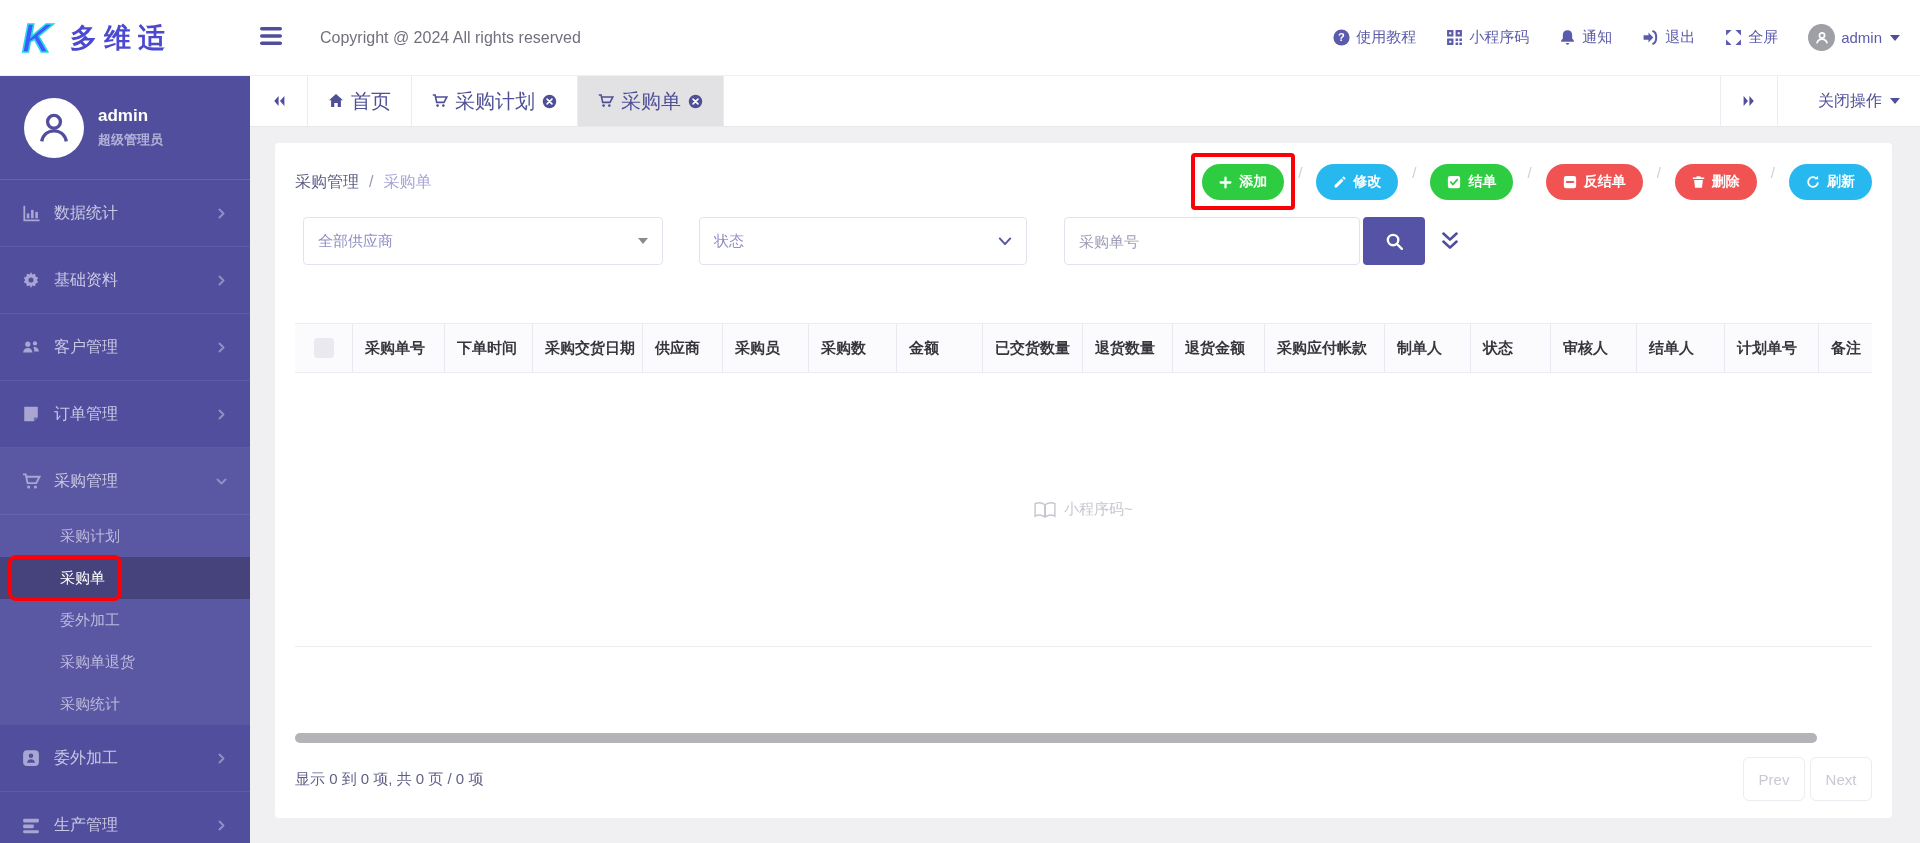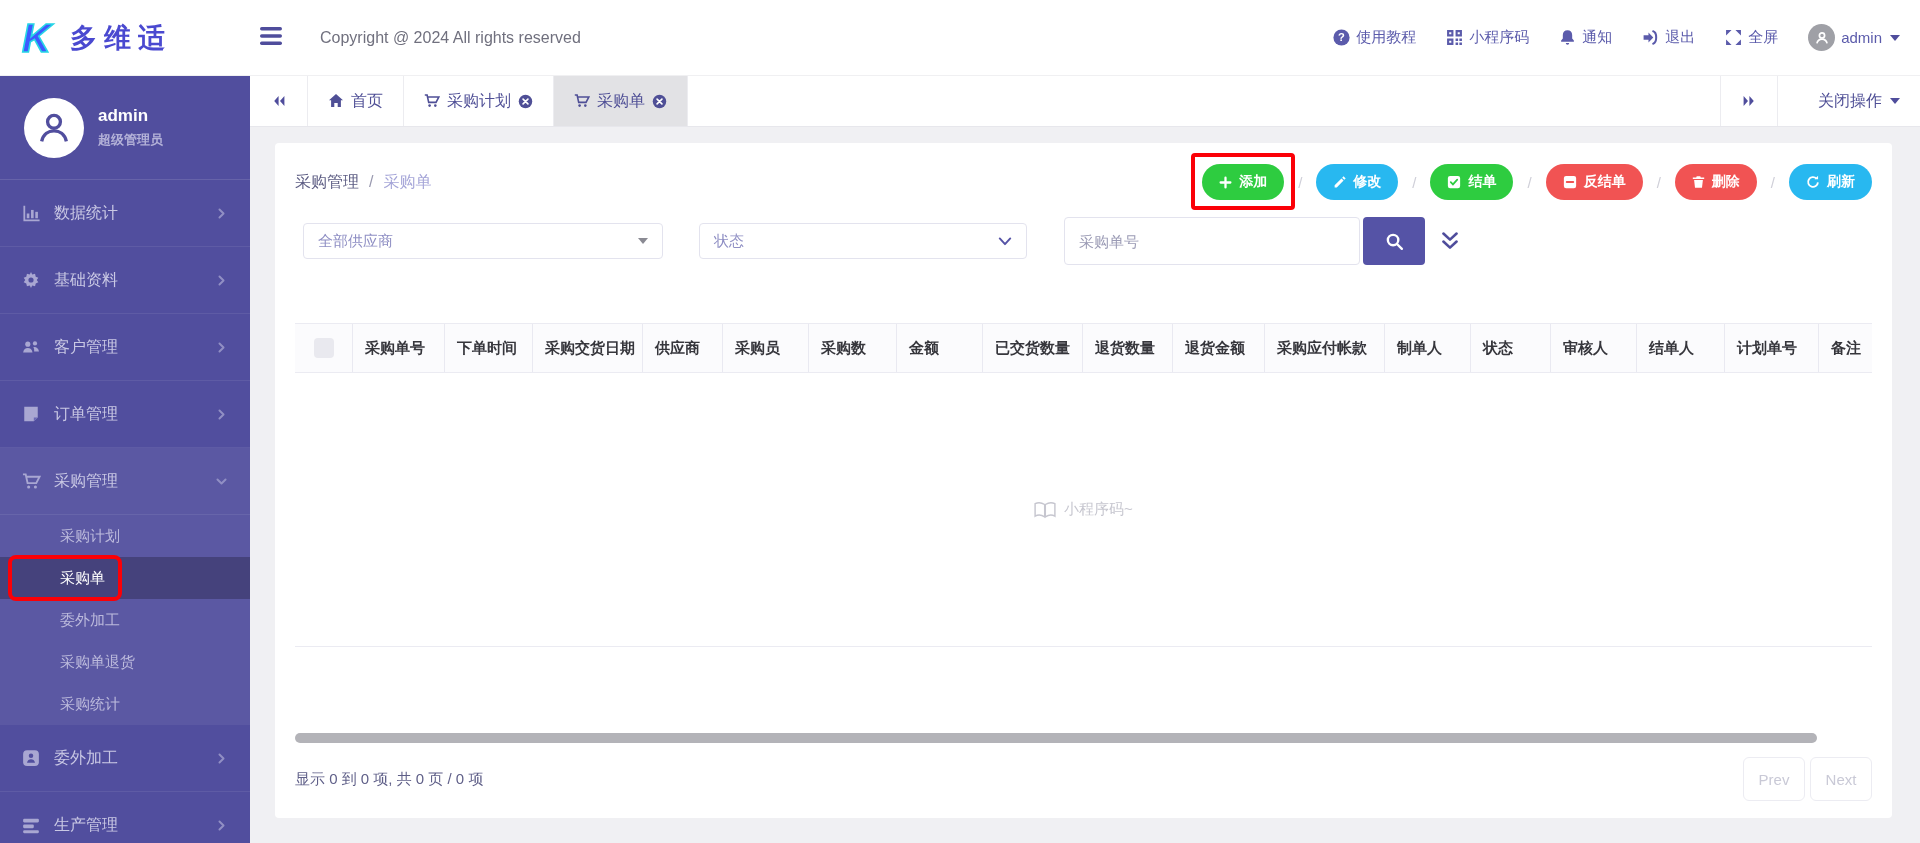--- a/index.html
+++ b/index.html
@@ -33,44 +33,44 @@
   .submenu-item { height:42px; display:flex; align-items:center; padding-left:60px; font-size:15px; color:#bcbadc; cursor:pointer; position:relative; }
   .submenu-item.selected { background:#45427c; color:#ffffff; }
   .anno-box-side { position:absolute; left:8px; top:-2px; width:114px; height:46px; border:4px solid #fb0007; border-radius:8px; pointer-events:none; }
 
   
   .main { position:absolute; left:250px; top:76px; width:1670px; height:767px; background:#f0f0f3; }
 
   
   .tabbar { height:51px; background:#ffffff; display:flex; align-items:stretch; border-bottom:1px solid #e7e7ec; }
   .tab-nav-btn { width:58px; display:flex; align-items:center; justify-content:center; color:#4f4d9c; cursor:pointer; border-right:1px solid #ececf0; }
-  .tab { display:flex; align-items:center; gap:7px; padding:0 20px; font-size:16px; color:#4f4f96; border-right:1px solid #ececf0; cursor:pointer; white-space:nowrap; }
+  .tab { display:flex; align-items:center; gap:7px; padding:0 20px; font-size:20px; color:#4f4f96; border-right:1px solid #ececf0; cursor:pointer; white-space:nowrap; }
   .tab.active { background:#e2e2e5; }
   .tab svg { flex:0 0 auto; }
   .tabbar-right { margin-left:auto; display:flex; align-items:stretch;gap:20px; }
   .close-ops { display:flex; align-items:center; gap:6px; padding:0 20px; font-size:16px; color:#4f4f96; cursor:pointer; }
 
   
   .card { position:absolute; left:25px; top:67px; width:1617px; height:675px; background:#ffffff; border-radius:4px; padding:0 20px; }
   .toolbar-row { padding-top:20px; height:58px; display:flex; align-items:center; justify-content:space-between; }
   .breadcrumb { font-size:16px; color:#5c5c83; display:flex; gap:10px; align-items:center; }
   .breadcrumb .bc-sep { color:#9a9ab0; }
   .breadcrumb .bc-current { color:#a5a5d8; }
-  .actions { display:flex; align-items:center; gap:14px; }
+  .actions { display:flex; align-items:flex-start; gap:14px; }
   .btn { height:36px; border:none; border-radius:18px; color:#ffffff; font-size:14px; font-weight:bold; padding:0 17px; display:flex; align-items:center; gap:7px; cursor:pointer; font-family:inherit; white-space:nowrap; }
   .btn.green { background:#2ecc40; }
   .btn.blue  { background:#28b8f0; }
   .btn.red   { background:#f15353; }
   .slash { color:#cfcfd8; font-size:15px; }
   .add-wrap { position:relative; display:inline-flex; }
   .anno-box-add { position:absolute; left:-11px; right:-11px; top:-11px; bottom:-10px; border:4px solid #fb0007; border-radius:4px; pointer-events:none; }
 
   
   .filter-row { margin-top:16px; height:48px; display:flex; align-items:center; }
-  .select-box { height:36px; border:1px solid #e3e3ee; border-radius:4px; display:flex; align-items:center; padding:0 14px; font-size:15px; color:#8f8fc4; cursor:pointer; background:#ffffff; }
+  .select-box { height:48px; border:1px solid #e3e3ee; border-radius:4px; display:flex; align-items:center; padding:0 14px; font-size:15px; color:#8f8fc4; cursor:pointer; background:#ffffff; }
   .select-box .sel-arrow { margin-left:auto; color:#8a8a93; }
   .select-box .sel-chev { margin-left:auto; color:#5553a6; }
   .sel-supplier { width:360px; margin-left:8px; }
   .sel-status { width:328px; margin-left:36px; }
   .sel-buyer { width:362px; margin-left:70px; }
   .order-input { width:296px; height:48px; margin-left:37px; border:1px solid #e3e3ee; border-radius:4px; padding:0 14px; font-size:15px; color:#55557a; font-family:inherit; outline:none; }
   .order-input::placeholder { color:#9b9bb5; }
   .search-btn { width:62px; height:48px; margin-left:3px; background:#5553a6; border:none; border-radius:4px; display:flex; align-items:center; justify-content:center; cursor:pointer; }
   .expand-toggle { margin-left:14px; color:#4f4d9c; cursor:pointer; display:flex; }
 

